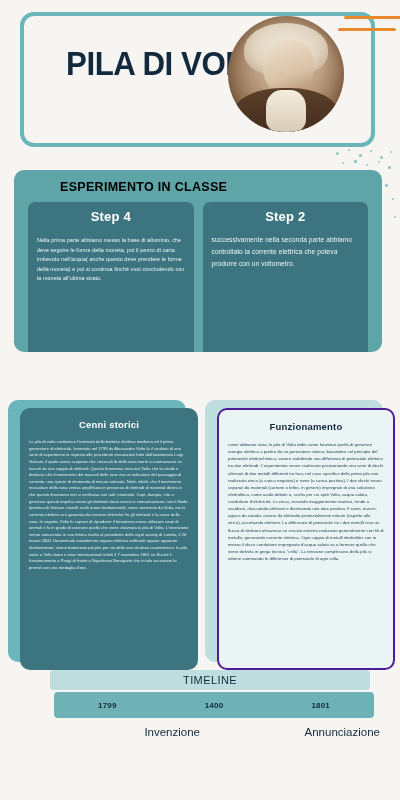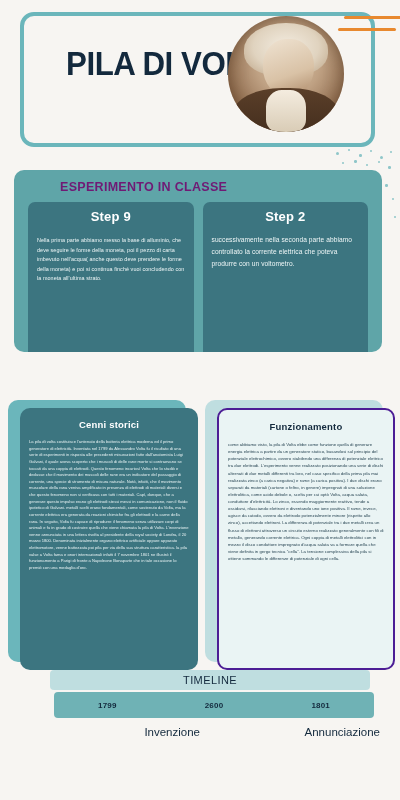--- a/index.html
+++ b/index.html
@@ -68,21 +68,21 @@
 
   
   .exp-panel {
     position:absolute; left:14px; top:170px;
     width:368px; height:182px;
     background:#5fa5a8; border-radius:10px;
   }
   .exp-title {
     position:absolute; left:46px; top:10px;
     font-family:"Liberation Sans Narrow","Liberation Sans",sans-serif;
-    font-weight:bold; font-size:12.5px; color:#701a75;
+    font-weight:bold; font-size:12.5px; color:#000000;
     letter-spacing:.3px;
   }
   .steps { position:absolute; left:14px; top:32px; width:340px; height:150px; display:flex; gap:9px; }
   .step {
     flex:1; background:#3c7580; border-radius:7px 7px 0 0;
     padding:7px 9px 0 9px; position:relative;
   }
   .step-head {
     text-align:center; color:#ffffff;
     font-size:13px; font-weight:bold; letter-spacing:.2px;
@@ -189,21 +189,21 @@
       <b style="left: 62px; top: 50px; width: 2px; height: 2px;"></b>
       <b style="left: 50px; top: 60px; width: 2px; height: 2px;"></b>
       <b style="left: 64px; top: 68px; width: 2px; height: 2px;"></b>
     </div>
 </div>
 
 <div class="exp-panel">
   <div class="exp-title">ESPERIMENTO IN CLASSE</div>
   <div class="steps">
     <div class="step s1">
-      <div class="step-head">Step 9</div>
+      <div class="step-head">Step 4</div>
       <div class="step-body">Nella prima parte abbiamo messo la base di alluminio, che deve seguire le forme della moneta, poi il pezzo di carta imbevuto nell'acqua( anche questo deve prendere le forme della moneta) e poi si continua finché vuoi concludendo con la moneta all'ultima strato.</div>
     </div>
     <div class="step s2">
       <div class="step-head">Step 2</div>
       <div class="step-body">successivamente nella seconda parte abbiamo controllato la corrente elettrica che poteva produrre con un voltometro.</div>
     </div>
   </div>
 </div>
 
 <div class="col left">
@@ -221,20 +221,20 @@
     <div class="col-body">come abbiamo visto, la pila di Volta ebbe come funzione quella di generare energia elettrica a partire da un generatore statico, basandosi sul principio del potenziale elettrochimico, ovvero stabilendo una differenza di potenziale elettrico tra due elettrodi. L'esperimento venne realizzato posizionando una serie di dischi alternati di due metalli differenti tra loro, nel caso specifico della prima pila mai realizzata zinco (a carica negativa) e rame (a carica positiva). I due dischi erano separati da materiali (cartone o feltro, in genere) impregnati di una soluzione elettrolitica, come acido debole o, scelta per cui optò Volta, acqua salata, conduttore d'elettricità. Lo zinco, essendo maggiormente reattivo, tende a ossidarsi, rilasciando elettroni e diventando uno ione positiva. Il rame, invece, agisce da catodo, ovvero da elettrodo potenzialmente minore (rispetto allo zinco), accettando elettroni. La differenza di potenziale tra i due metalli crea un flusso di elettroni attraverso un circuito esterno realizzato generalmente con fili di metallo, generando corrente elettrica. Ogni coppia di metalli elettrolitici con in mezzo il disco conduttore impregnato d'acqua salata va a formare quella che viene definita in gergo tecnica "cella". La tensione complessiva della pila si ottiene sommando le differenze di potenziale di ogni cella.</div>
   </div>
 </div>
 
 <div class="tl-title-bar">
   <div class="tl-title">TIMELINE</div>
 </div>
 
 <div class="tl-bar">
   <div class="tl-year">1799</div>
-  <div class="tl-year">2600</div>
+  <div class="tl-year">1400</div>
   <div class="tl-year">1801</div>
 </div>
 
 <div class="tl-labels">
   <div class="tl-label">Invenzione</div>
   <div class="tl-label">Annunciazione</div>
 </div>
 
 </body></html>

